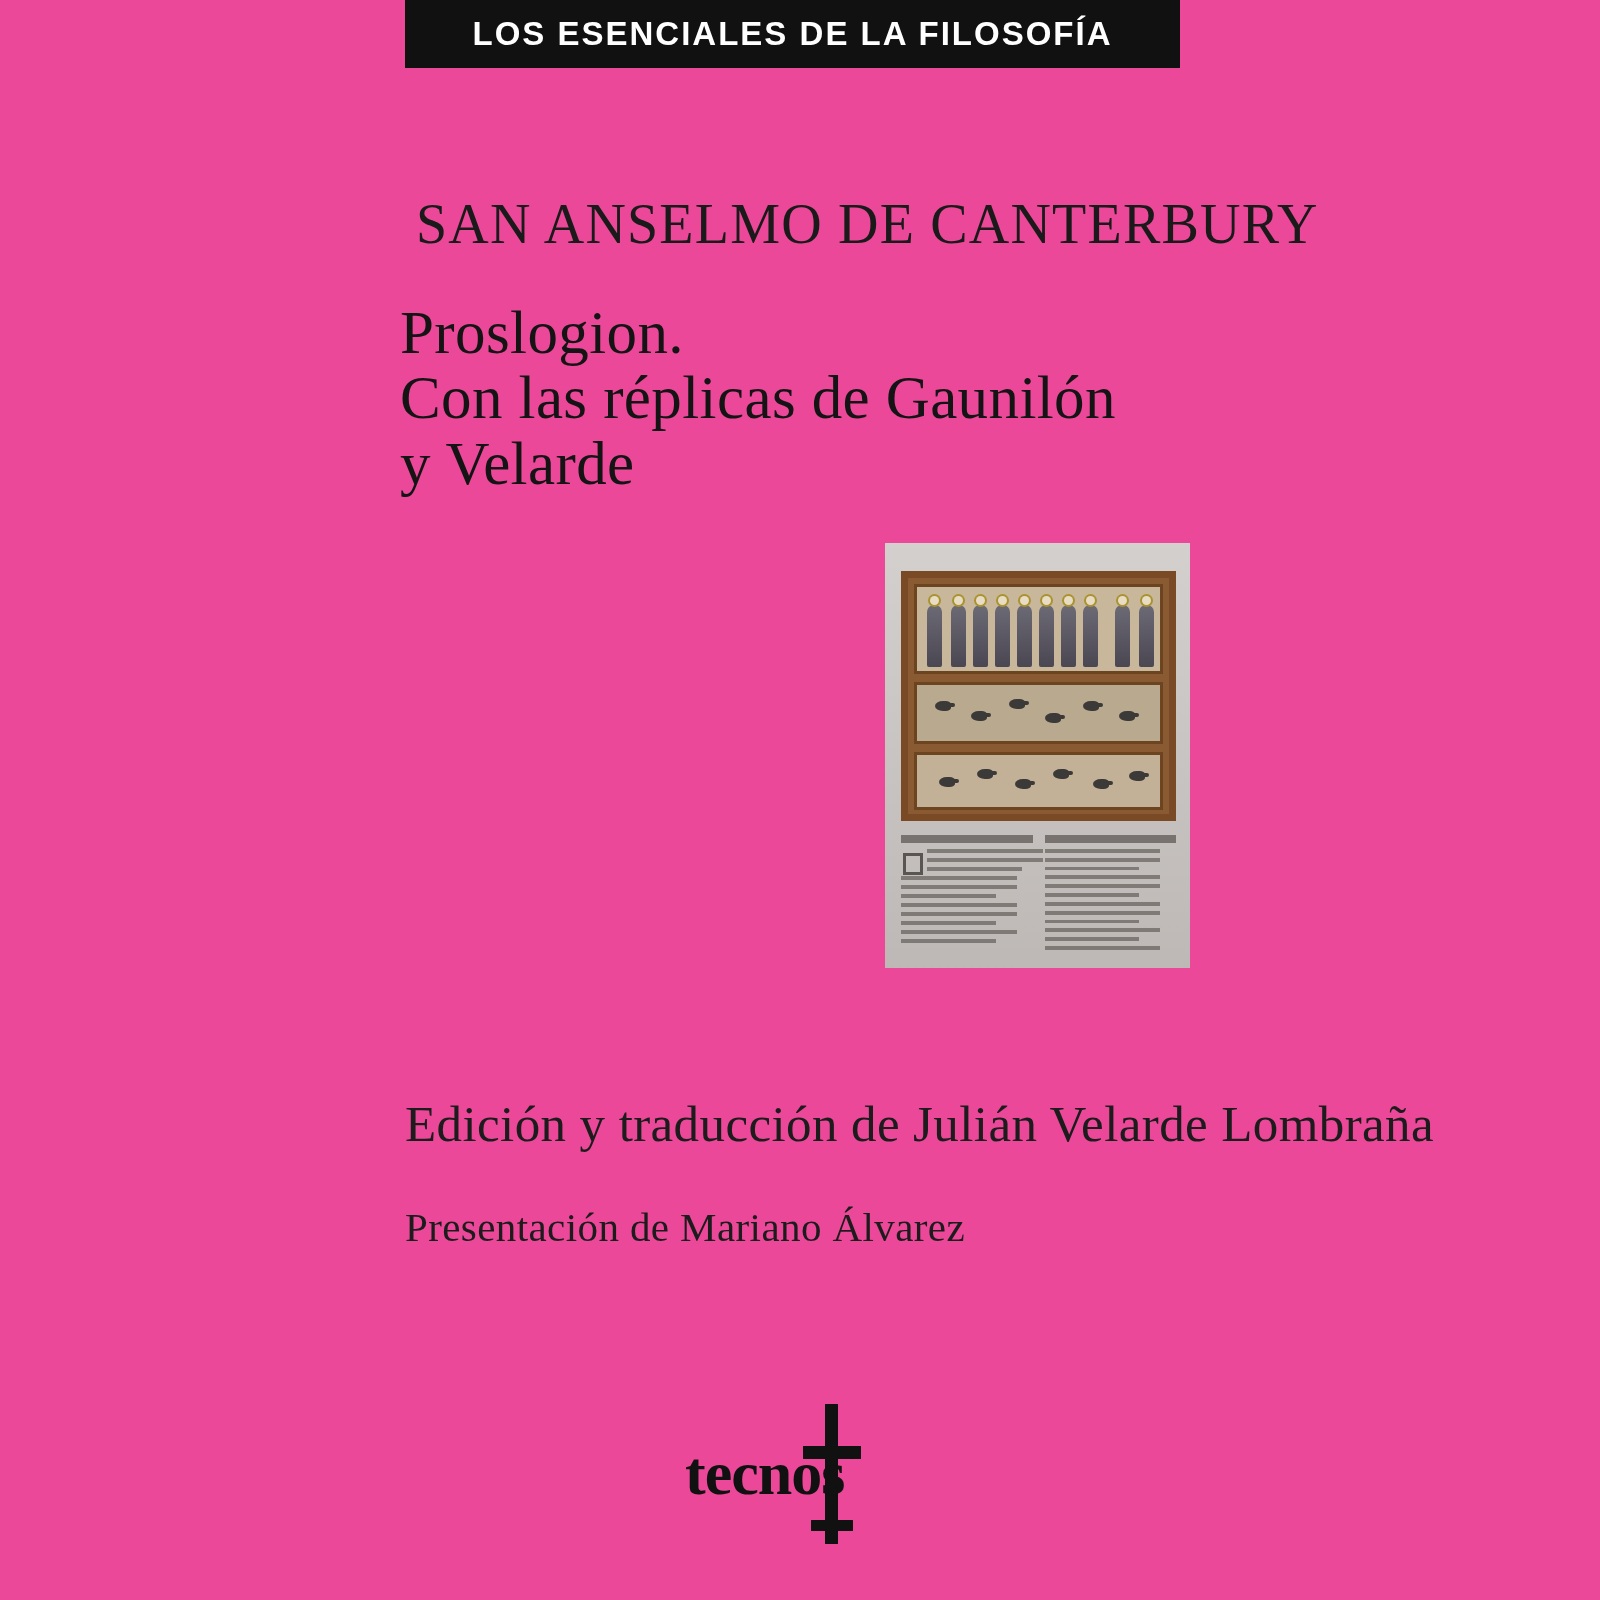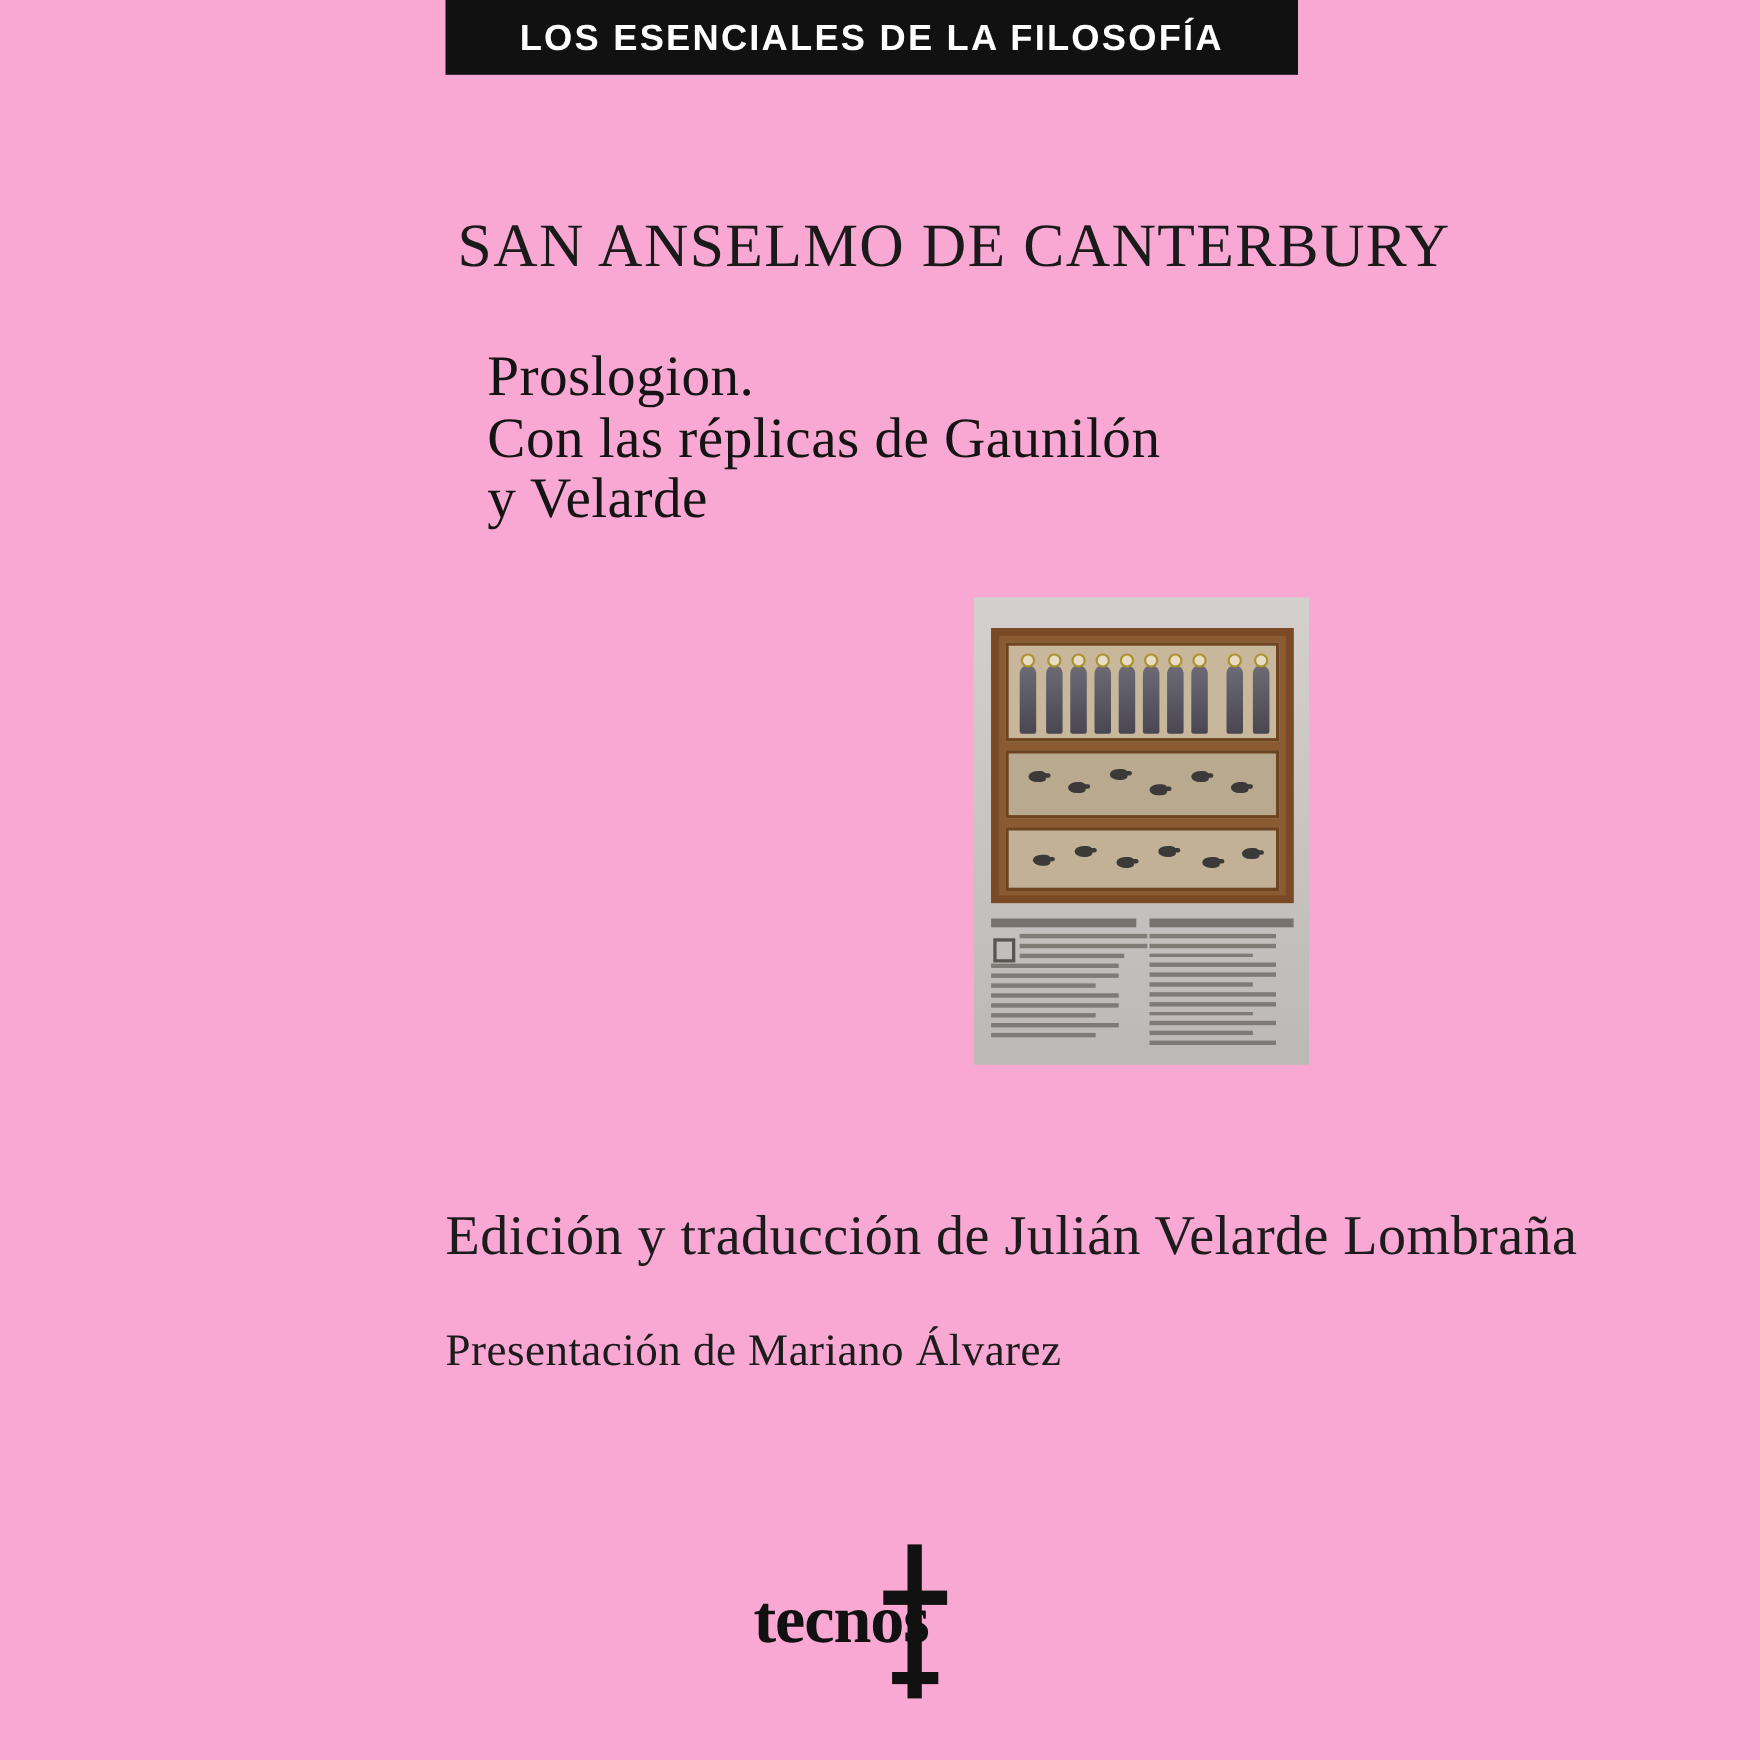--- a/index.html
+++ b/index.html
@@ -10,21 +10,21 @@
   body {
     width: 1600px;
     height: 1600px;
     font-family: "Liberation Serif", serif;
   }
 
   .cover {
     position: relative;
     width: 1600px;
     height: 1600px;
-    background: #f9a8d4;
+    background: #ec4899;
     overflow: hidden;
   }
 
   
   .series-banner {
     position: absolute;
     left: 405px;
     top: 0;
     width: 775px;
     height: 68px;
@@ -52,28 +52,27 @@
     font-size: 56px;
     letter-spacing: 1.2px;
     color: #1a1a1a;
     white-space: nowrap;
   }
 
   
   .title {
     position: absolute;
     left: 400px;
-    top: 315px;
+    top: 300px;
     width: 840px;
     font-family: "Liberation Serif", serif;
-    font-size: 52px;
+    font-size: 61px;
     line-height: 1.07;
     color: #141414;
     letter-spacing: 0.4px;
-    margin-left: 43px;
   }
   .title .line { display: block; }
 
   
   .illustration {
     position: absolute;
     left: 885px;
     top: 543px;
     width: 305px;
     height: 425px;

